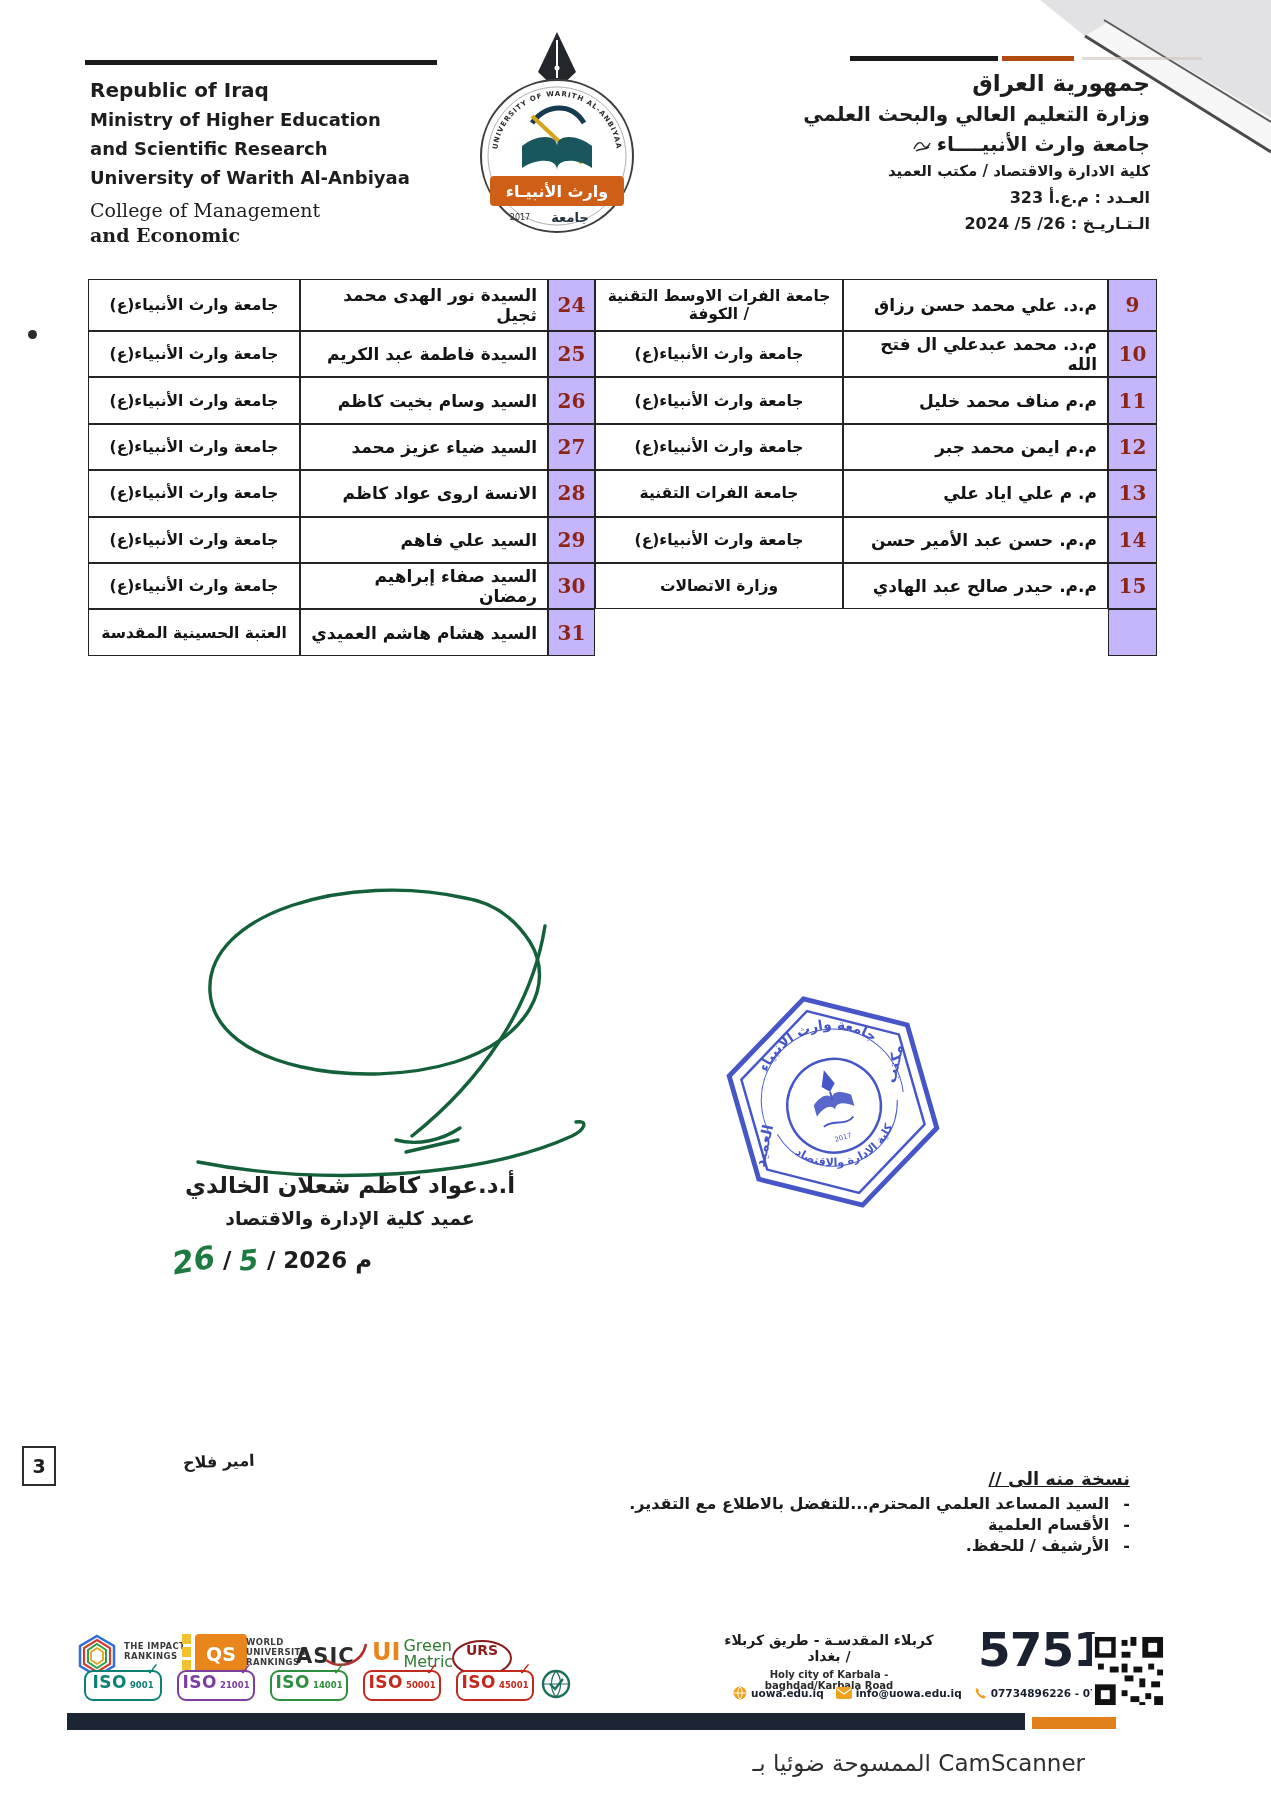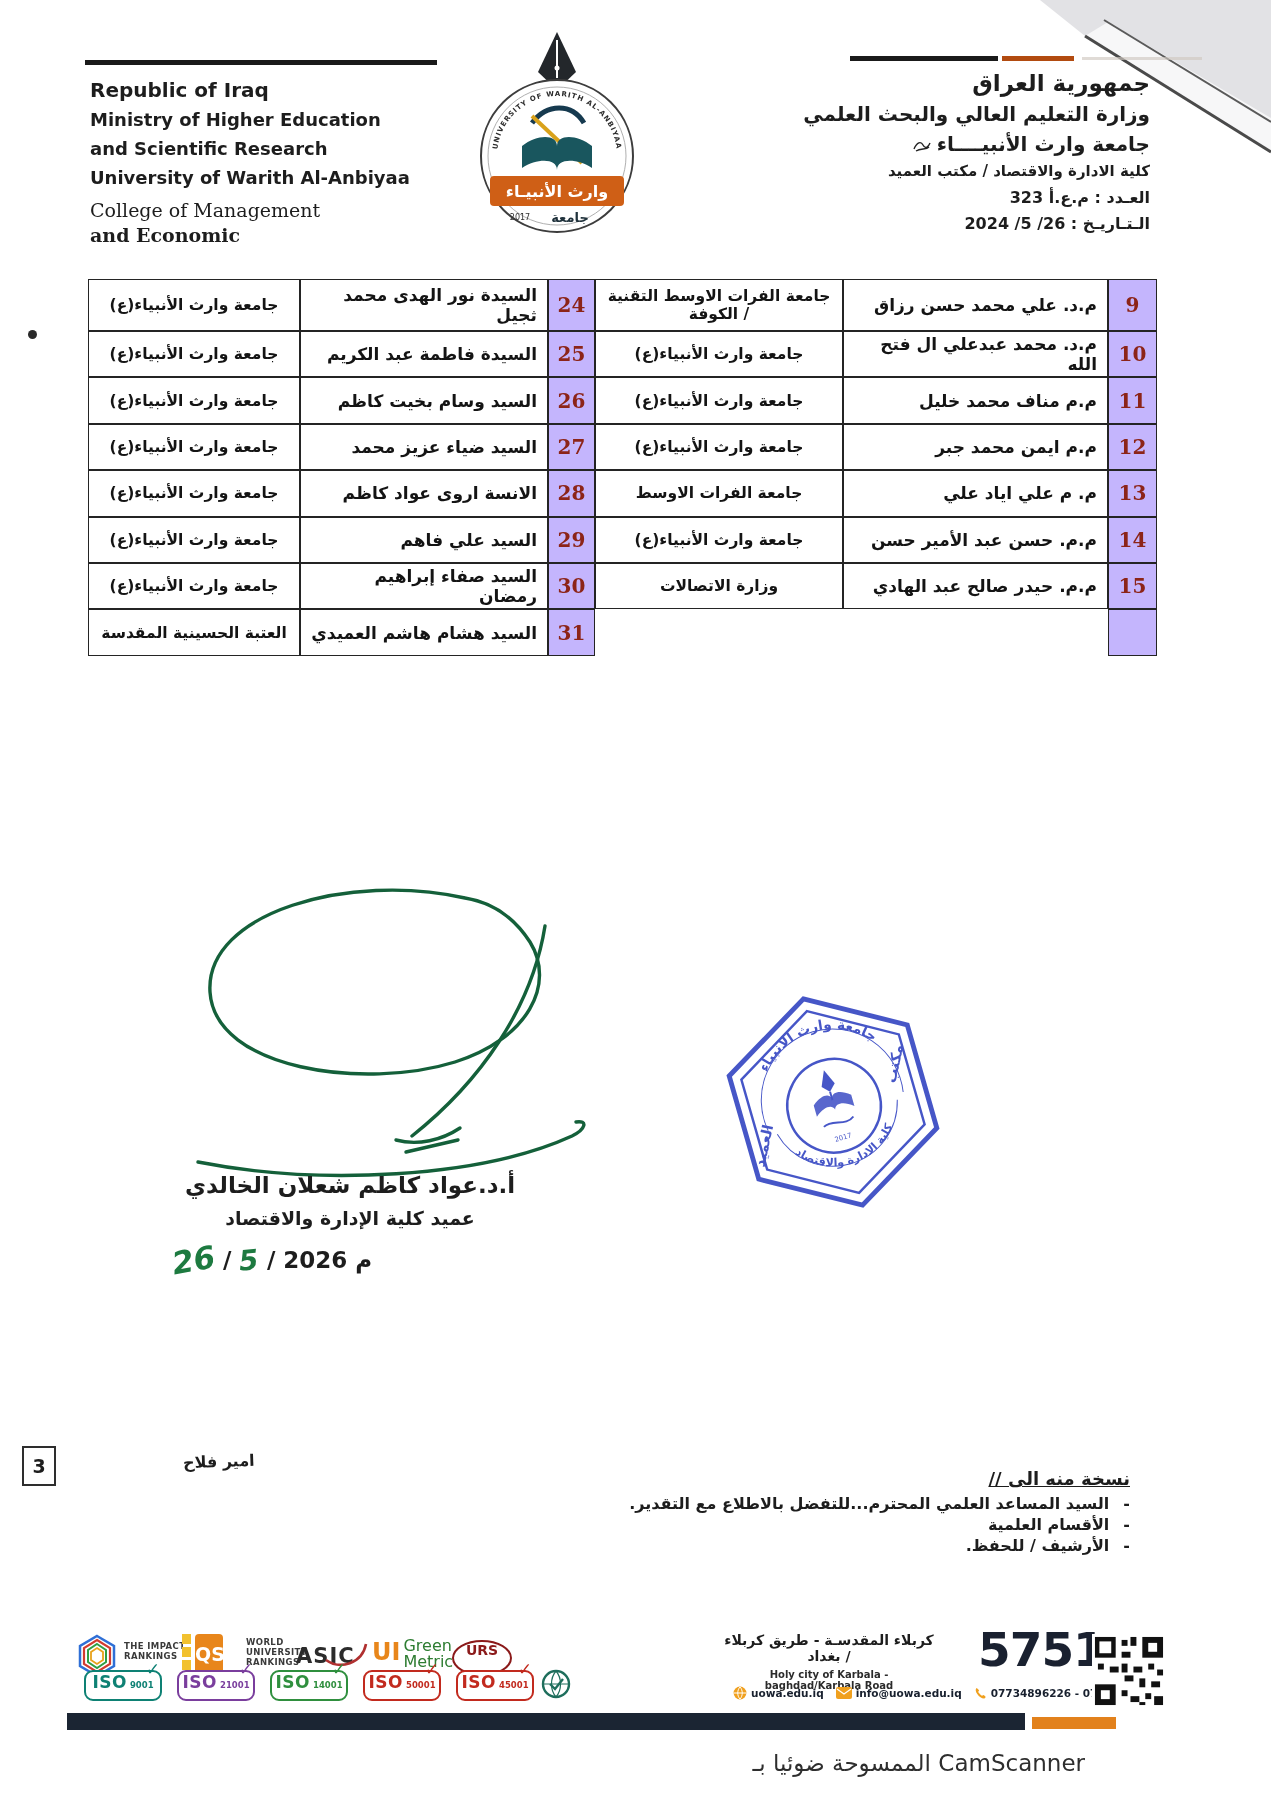--- a/index.html
+++ b/index.html
@@ -57,22 +57,22 @@
   .note-item{font-size:16px;font-weight:600;line-height:21px;white-space:nowrap;}
   .note-item .dash{margin-left:14px;font-weight:bold;}
   .page-no{position:absolute;left:22px;top:1446px;width:30px;height:36px;border:2px solid #2e2e2e;
            display:flex;align-items:center;justify-content:center;font-size:19px;font-weight:bold;}
   .amir{position:absolute;left:183px;top:1452px;font-size:16px;font-weight:bold;
         transform:rotate(-2deg);direction:rtl;}
   .camscanner{position:absolute;right:186px;top:1750px;direction:ltr;font-size:23px;color:#2e2e2e;}
 
   
   .f-label{font-size:8.5px;font-weight:bold;color:#3a3a3a;line-height:1.15;letter-spacing:.4px;}
-  .qs-box{width:28px;height:40px;background:#e8861b;border-radius:4px;color:#fff;display:flex;
-          align-items:center;justify-content:flex-start;font-size:19px;font-weight:bold;}
+  .qs-box{width:52px;height:40px;background:#e8861b;border-radius:4px;color:#fff;display:flex;
+          align-items:center;justify-content:center;font-size:19px;font-weight:bold;}
   .qs-strip{width:9px;height:40px;display:flex;flex-direction:column;gap:3px;}
   .qs-strip i{display:block;height:10px;background:#f2c12e;}
   .asic{font-size:21px;font-weight:800;color:#2b2b2b;letter-spacing:1px;}
   .ui{font-size:24px;font-weight:800;color:#e8861b;}
   .ui-green{font-size:16px;font-weight:400;color:#2e7d32;line-height:1;}
   .urs{width:56px;height:32px;border:2.5px double #8b1a1a;border-radius:50%;display:flex;
        align-items:flex-start;justify-content:center;color:#8b1a1a;font-weight:800;font-size:14px;}
   .iso-row{position:absolute;left:84px;top:1670px;display:flex;gap:15px;align-items:center;}
   .iso-pill{--c:#0e8174;position:relative;border:2.5px solid var(--c);border-radius:9px;
             width:74px;height:27px;display:flex;align-items:baseline;justify-content:center;gap:3px;
@@ -178,21 +178,21 @@
 
       <div class="cell c-num">12</div>
       <div class="cell c-name">م.م ايمن محمد جبر</div>
       <div class="cell c-org">جامعة وارث الأنبياء(ع)</div>
       <div class="cell c-num">27</div>
       <div class="cell c-name">السيد ضياء عزيز محمد</div>
       <div class="cell c-org">جامعة وارث الأنبياء(ع)</div>
 
       <div class="cell c-num">13</div>
       <div class="cell c-name">م. م علي اياد علي</div>
-      <div class="cell c-org">جامعة الفرات الاوسط</div>
+      <div class="cell c-org">جامعة الفرات التقنية</div>
       <div class="cell c-num">28</div>
       <div class="cell c-name">الانسة اروى عواد كاظم</div>
       <div class="cell c-org">جامعة وارث الأنبياء(ع)</div>
 
       <div class="cell c-num">14</div>
       <div class="cell c-name">م.م. حسن عبد الأمير حسن</div>
       <div class="cell c-org">جامعة وارث الأنبياء(ع)</div>
       <div class="cell c-num">29</div>
       <div class="cell c-name">السيد علي فاهم</div>
       <div class="cell c-org">جامعة وارث الأنبياء(ع)</div>

